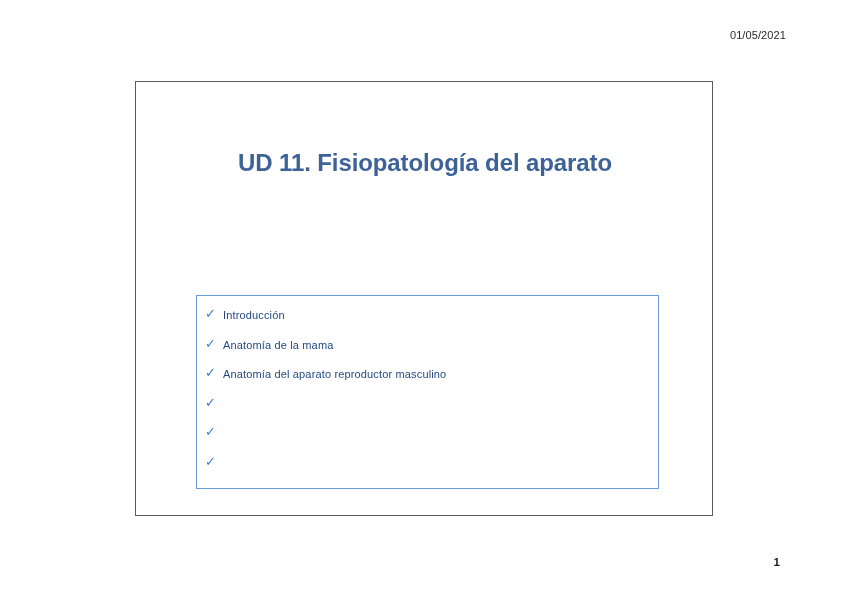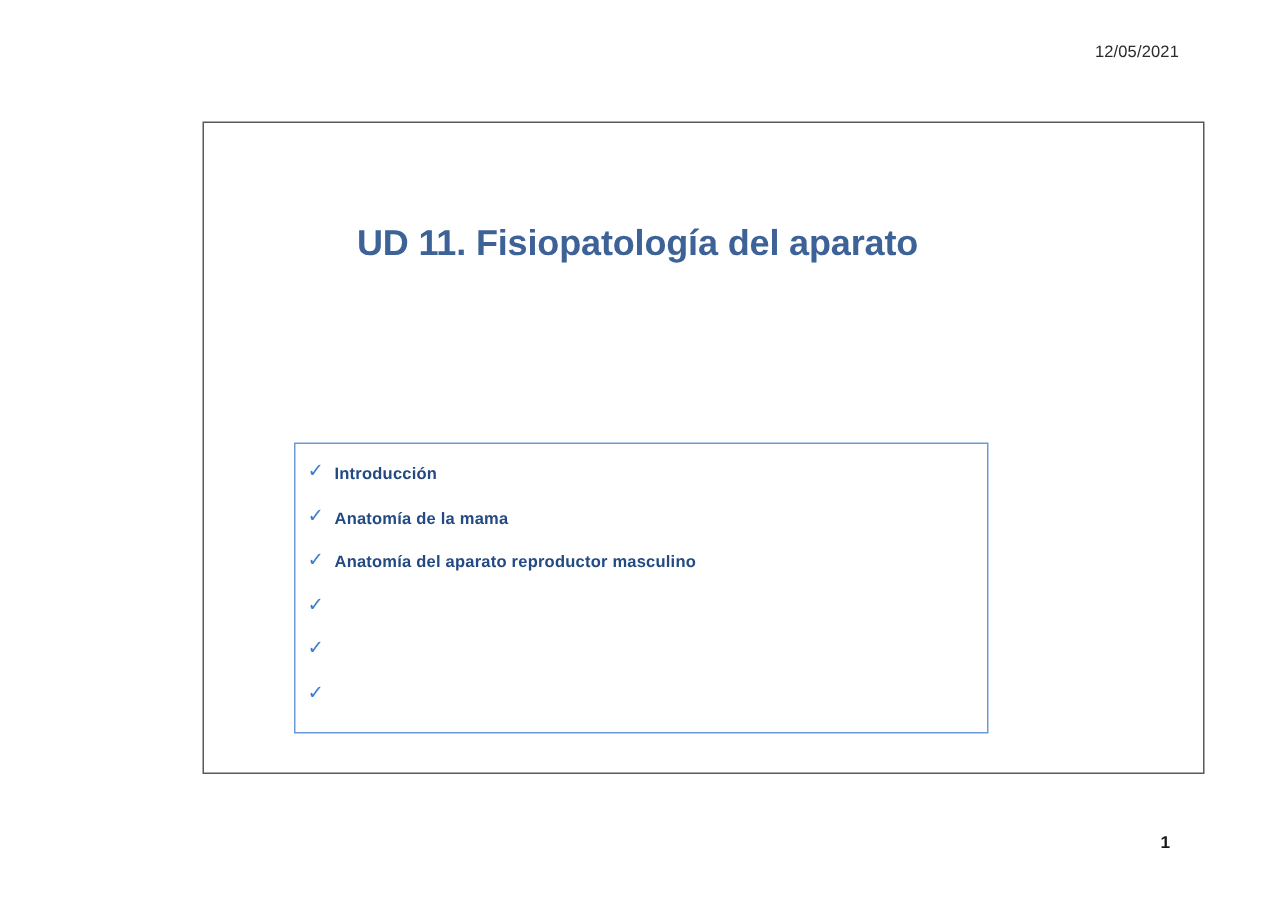--- a/index.html
+++ b/index.html
@@ -33,21 +33,21 @@
     font-size: 11.5px;
     font-weight: bold;
     color: #1a1a1a;
   }
 
   
   .slide {
     position: absolute;
     left: 135px;
     top: 81px;
-    width: 668px;
+    width: 578px;
     height: 435px;
     box-sizing: border-box;
     border: 1.4px solid #595959;
     background: #ffffff;
   }
 
   
   .slide-title {
     position: absolute;
     left: 40px;
@@ -92,30 +92,30 @@
     width: 18px;
     display: inline-block;
     color: #3d7cc9;
     font-size: 13px;
     line-height: 1;
     text-align: left;
     transform: translateY(-1px);
   }
   .bullet-label {
     font-size: 11px;
-    font-weight: bold;
+    font-weight: normal;
     color: #234a82;
     letter-spacing: 0.15px;
     white-space: nowrap;
   }
 </style>
 </head>
 <body>
 
-<div class="page-date">12/05/2021</div>
+<div class="page-date">01/05/2021</div>
 
 <div class="slide">
 
   <div class="slide-title">
     <span>UD 11. Fisiopatología del aparato</span><br>
   </div>
 
   <div class="content-box">
     <ul class="bullet-list">
 

